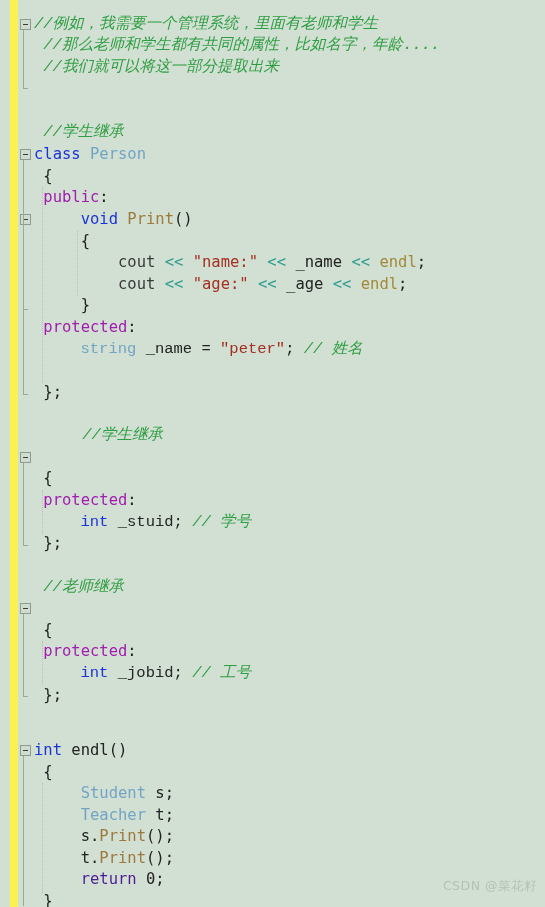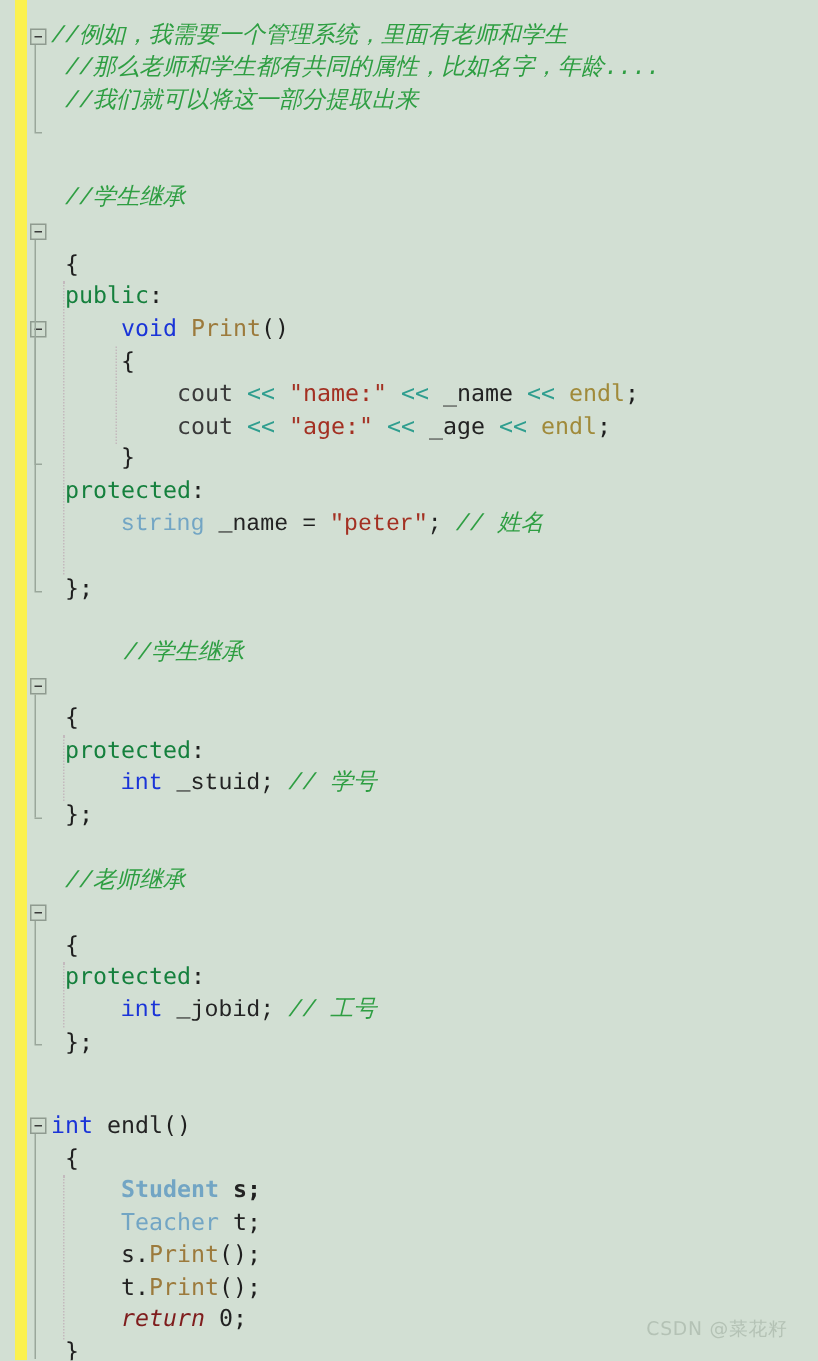--- a/index.html
+++ b/index.html
@@ -50,29 +50,29 @@
     white-space: pre;
     font-size: 15.5px;
     letter-spacing: 0px;
     color: #1f1f1f;
   }
   .line.cjk { font-family: Liberation Mono, monospace; }
 
   
   .tok-comment   { color: #2e9e42; font-style: italic; }
   .tok-keyword   { color: #1a34d8; }
-  .tok-access    { color: #15803d; margin-top: 28px; }
+  .tok-access    { color: #a21caf; margin-top: 28px; }
   .tok-type      { color: #72a5c4; }
   .tok-func      { color: #9c7a3c; }
   .tok-string    { color: #a33022; }
   .tok-op        { color: #2f9e8f; }
   .tok-ident     { color: #232323; }
   .tok-stdobj    { color: #3a3a3a; }
   .tok-endl      { color: #a08a3a; }
-  .tok-return    { color: #7f1d1d; font-style: italic; }
+  .tok-return    { color: #4c1d95; }
   .tok-num       { color: #222222; }
   .tok-punct     { color: #1f1f1f; }
 
   
   .fold-box {
     position: absolute;
     width: 11px; height: 11px;
     border: 1px solid #8f9b90;
     background: #cfdccf;
     box-sizing: border-box;
@@ -100,21 +100,21 @@
   }
   
   .indent-guide {
     position: absolute;
     width: 1px;
     border-left: 1px dotted #c3b9bd;
   }
   
   .watermark {
     position: absolute;
-    right: 20px;
+    right: 8px;
     bottom: 12px;
     font-family: "DejaVu Sans", "Liberation Sans", sans-serif;
     font-size: 12.5px;
     color: #b4c2b5;
     letter-spacing: 0.5px;
     white-space: nowrap;
   }
 </style>
 </head>
 <body>
@@ -137,20 +137,21 @@
       <div class="indent-guide" style="left: 43px; top: 231px; height: 65px;"></div>
       <div class="indent-guide" style="left: 8px; top: 490px; height: 44px;"></div>
       <div class="indent-guide" style="left: 8px; top: 641px; height: 44px;"></div>
       <div class="indent-guide" style="left: 8px; top: 783px; height: 110px;"></div>
       <div class="line cjk" style="top: 14px;"><span class="tok-comment">//例如，我需要一个管理系统，里面有老师和学生</span></div>
       <div class="line cjk" style="top: 35px;"><span class="tok-comment"> //那么老师和学生都有共同的属性，比如名字，年龄....</span></div>
       <div class="line cjk" style="top: 57px;"><span class="tok-comment"> //我们就可以将这一部分提取出来</span></div>
       <div class="line" style="top: 78px;"></div>
       <div class="line" style="top: 100px;"></div>
       <div class="line cjk" style="top: 122px;"><span class="tok-comment"> //学生继承</span></div>
+      <div class="line" style="top: 144px;"><span class="tok-keyword">class</span><span class="tok-punct"> </span><span class="tok-type">Person</span></div>
       <div class="line" style="top: 166px;"><span class="tok-punct"> {</span></div>
       <div class="line" style="top: 187px;"><span class="tok-punct"> </span><span class="tok-access">public</span><span class="tok-punct">:</span></div>
       <div class="line" style="top: 209px;"><span class="tok-punct">     </span><span class="tok-keyword">void</span><span class="tok-punct"> </span><span class="tok-func">Print</span><span class="tok-punct">()</span></div>
       <div class="line" style="top: 231px;"><span class="tok-punct">     {</span></div>
       <div class="line" style="top: 252px;"><span class="tok-punct">         </span><span class="tok-stdobj">cout</span><span class="tok-punct"> </span><span class="tok-op">&lt;&lt;</span><span class="tok-punct"> </span><span class="tok-string">"name:"</span><span class="tok-punct"> </span><span class="tok-op">&lt;&lt;</span><span class="tok-punct"> </span><span class="tok-ident">_name</span><span class="tok-punct"> </span><span class="tok-op">&lt;&lt;</span><span class="tok-punct"> </span><span class="tok-endl">endl</span><span class="tok-punct">;</span></div>
       <div class="line" style="top: 274px;"><span class="tok-punct">         </span><span class="tok-stdobj">cout</span><span class="tok-punct"> </span><span class="tok-op">&lt;&lt;</span><span class="tok-punct"> </span><span class="tok-string">"age:"</span><span class="tok-punct"> </span><span class="tok-op">&lt;&lt;</span><span class="tok-punct"> </span><span class="tok-ident">_age</span><span class="tok-punct"> </span><span class="tok-op">&lt;&lt;</span><span class="tok-punct"> </span><span class="tok-endl">endl</span><span class="tok-punct">;</span></div>
       <div class="line" style="top: 295px;"><span class="tok-punct">     }</span></div>
       <div class="line" style="top: 317px;"><span class="tok-punct"> </span><span class="tok-access">protected</span><span class="tok-punct">:</span></div>
       <div class="line cjk" style="top: 339px;"><span class="tok-punct">     </span><span class="tok-type">string</span><span class="tok-punct"> </span><span class="tok-ident">_name</span><span class="tok-punct"> = </span><span class="tok-string">"peter"</span><span class="tok-punct">; </span><span class="tok-comment">// 姓名</span></div>
       <div class="line" style="top: 382px;"><span class="tok-punct"> };</span></div>
@@ -163,21 +164,21 @@
       <div class="line" style="top: 555px;"></div>
       <div class="line cjk" style="top: 577px;"><span class="tok-comment"> //老师继承</span></div>
       <div class="line" style="top: 620px;"><span class="tok-punct"> {</span></div>
       <div class="line" style="top: 641px;"><span class="tok-punct"> </span><span class="tok-access">protected</span><span class="tok-punct">:</span></div>
       <div class="line cjk" style="top: 663px;"><span class="tok-punct">     </span><span class="tok-keyword">int</span><span class="tok-punct"> </span><span class="tok-ident">_jobid</span><span class="tok-punct">; </span><span class="tok-comment">// 工号</span></div>
       <div class="line" style="top: 685px;"><span class="tok-punct"> };</span></div>
       <div class="line" style="top: 706px;"></div>
       <div class="line" style="top: 728px;"></div>
       <div class="line" style="top: 740px;"><span class="tok-keyword">int</span><span class="tok-punct"> </span><span class="tok-ident">endl</span><span class="tok-punct">()</span></div>
       <div class="line" style="top: 762px;"><span class="tok-punct"> {</span></div>
-      <div class="line" style="top: 783px; font-weight: bold;"><span class="tok-punct">     </span><span class="tok-type">Student</span><span class="tok-punct"> </span><span class="tok-ident">s</span><span class="tok-punct">;</span></div>
+      <div class="line" style="top: 783px;"><span class="tok-punct">     </span><span class="tok-type">Student</span><span class="tok-punct"> </span><span class="tok-ident">s</span><span class="tok-punct">;</span></div>
       <div class="line" style="top: 805px;"><span class="tok-punct">     </span><span class="tok-type">Teacher</span><span class="tok-punct"> </span><span class="tok-ident">t</span><span class="tok-punct">;</span></div>
       <div class="line" style="top: 826px;"><span class="tok-punct">     </span><span class="tok-ident">s</span><span class="tok-punct">.</span><span class="tok-func">Print</span><span class="tok-punct">();</span></div>
       <div class="line" style="top: 848px;"><span class="tok-punct">     </span><span class="tok-ident">t</span><span class="tok-punct">.</span><span class="tok-func">Print</span><span class="tok-punct">();</span></div>
       <div class="line" style="top: 869px;"><span class="tok-punct">     </span><span class="tok-return">return</span><span class="tok-punct"> </span><span class="tok-num">0</span><span class="tok-punct">;</span></div>
       <div class="line" style="top: 891px;"><span class="tok-punct"> }</span></div>
     </div>
 
   <div class="watermark">CSDN @菜花籽</div>
 
 <div class="fold-line" style="top: 30px; height: 58px;"></div>

